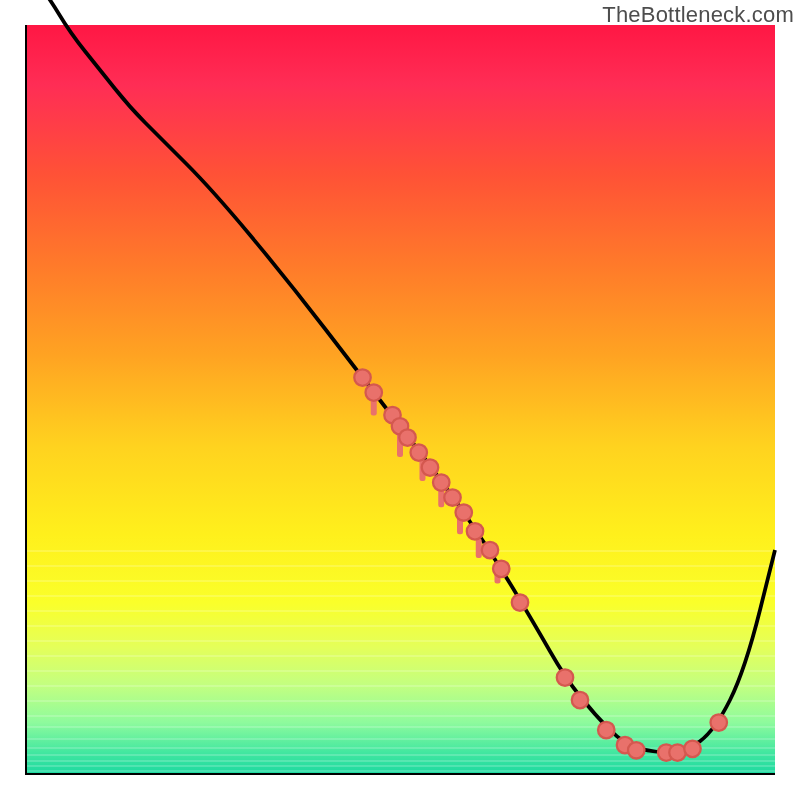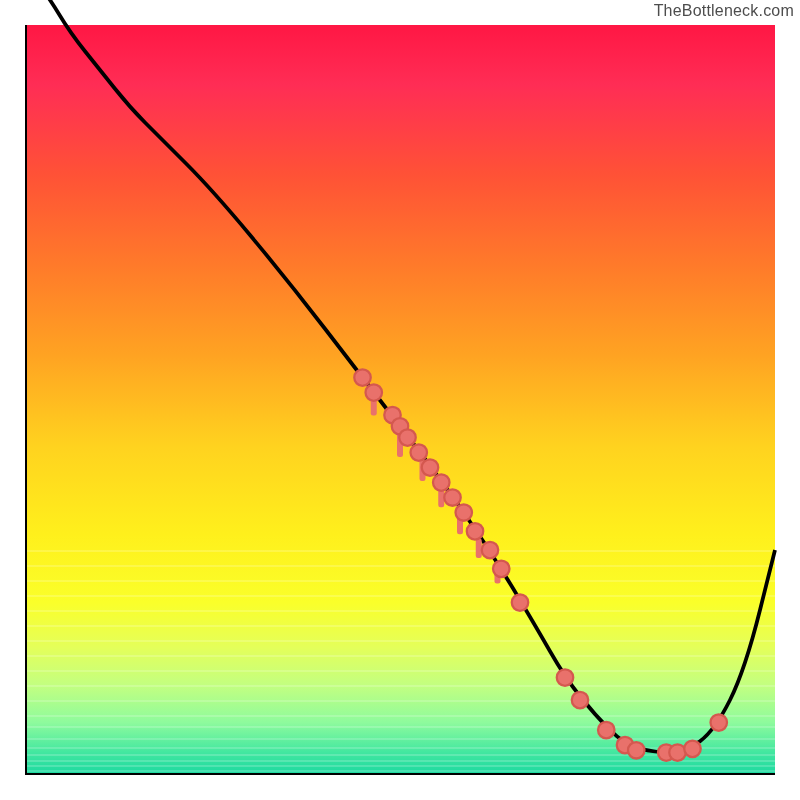--- a/index.html
+++ b/index.html
@@ -60,21 +60,21 @@
     position: absolute;
     inset: 0;
     width: 100%;
     height: 100%;
     overflow: visible;
   }
   .watermark {
     position: absolute;
     top: 2px;
     right: 6px;
-    font-size: 16px;
+    font-size: 22px;
     font-weight: 500;
     color: #4d4d4d;
     letter-spacing: 0.2px;
   }
   .point {
     fill: #e9716b;
     stroke: #d4584f;
     stroke-width: 0.3;
   }
   .tick {

